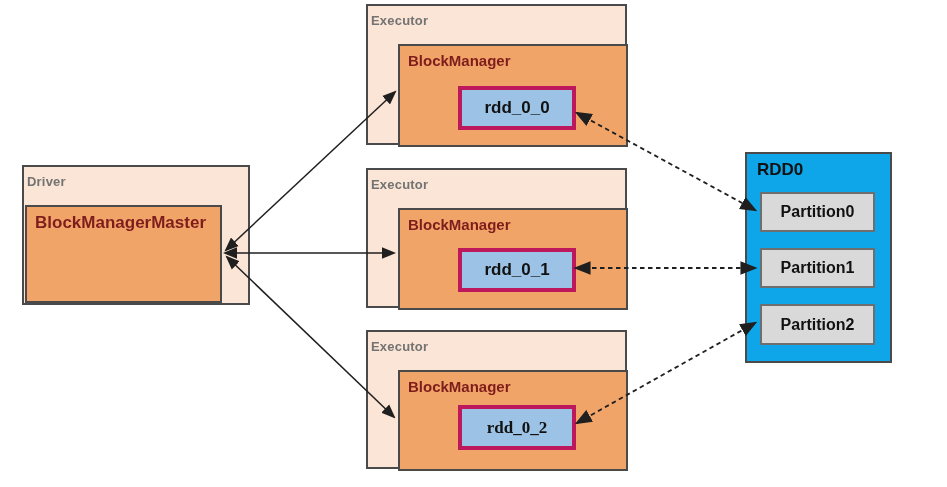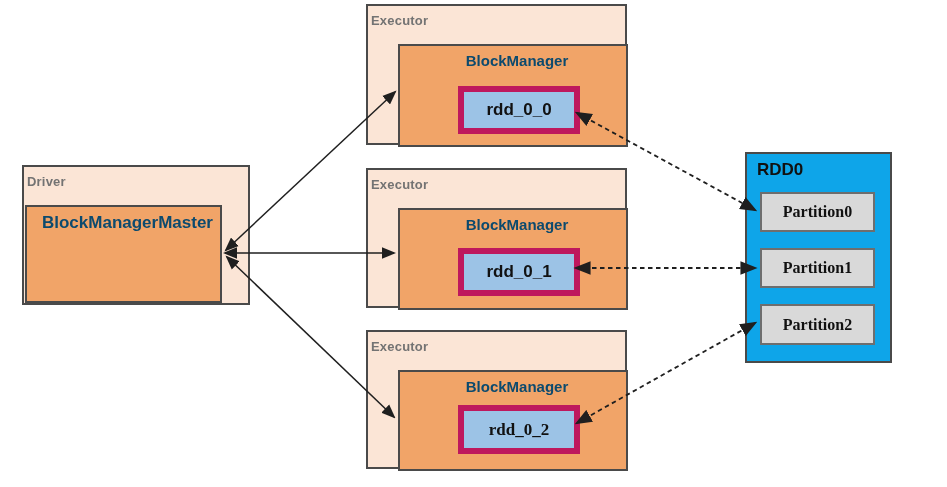--- a/index.html
+++ b/index.html
@@ -12,40 +12,39 @@
     box-sizing:content-box;
   }
   .box-title {
     font-weight:bold; font-size:13px; color:#737373; padding:7px 0 0 3px;
     letter-spacing:0.2px; white-space:nowrap;
   }
   .box-inner {
     position:absolute; background:#F1A468; border:2px solid #4A4A4A;
   }
   .inner-label {
-    font-weight:bold; font-size:15px; color:#0c4a6e; padding:6px 0 0 8px;
+    font-weight:bold; font-size:15px; color:#7f1d1d; padding:6px 0 0 8px;
     white-space:nowrap;
-    text-align:center;
   }
   .rdd-block {
-    position:absolute; background:#9CC3E6; border:6px solid #be185d;
+    position:absolute; background:#9CC3E6; border:4px solid #be185d;
     display:flex; align-items:center; justify-content:center;
     font-weight:bold; font-size:17px; color:#111;
   }
   .rdd-box {
     position:absolute; background:#0ea5e9; border:2px solid #4A4A4A;
   }
   .rdd-title {
     font-weight:bold; font-size:17px; color:#111; padding:6px 0 0 10px;
     white-space:nowrap;
   }
   .partition {
     position:absolute; background:#D9D9D9; border:2px solid #6E6E6E;
     display:flex; align-items:center; justify-content:center;
-    font-weight:bold; font-size:16px; color:#111;font-family:Liberation Serif, serif;
+    font-weight:bold; font-size:16px; color:#111;
   }
   .overlay {
     position:absolute; left:0; top:0; width:947px; height:487px;
     pointer-events:none;
   }
   .solid-line { stroke:#1F1F1F; stroke-width:1.5; }
   .dashed-line { stroke:#1F1F1F; stroke-width:1.8; stroke-dasharray:4.5 3.5; }
 </style>
 </head>
 <body>

